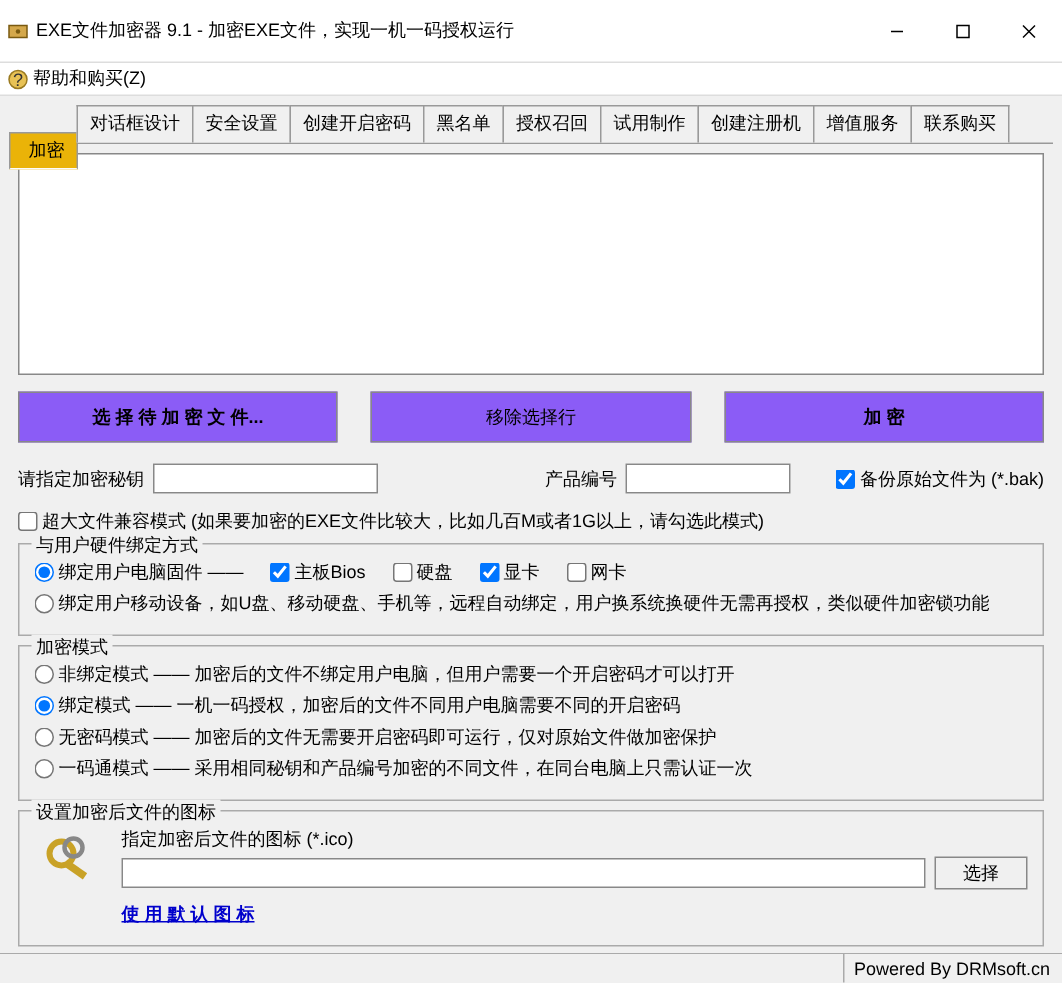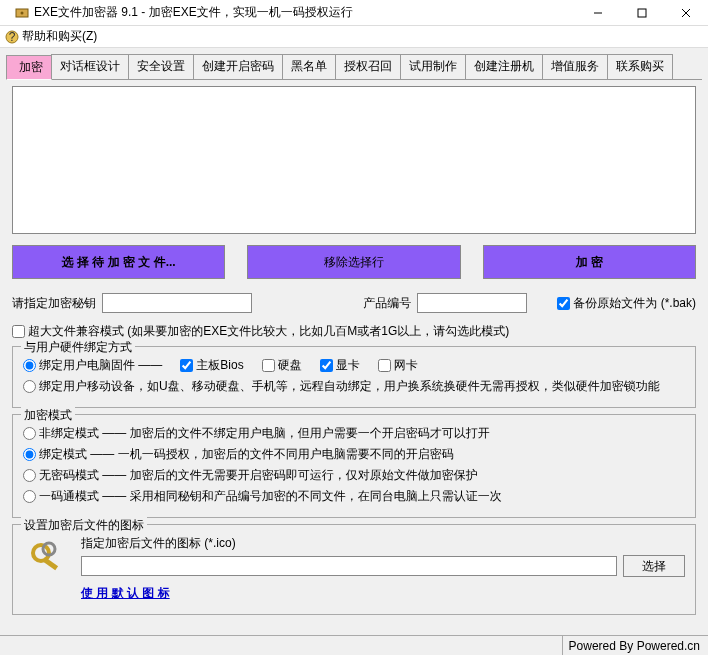--- a/index.html
+++ b/index.html
@@ -1,27 +1,27 @@
 <!DOCTYPE html>
 <html><head>
 <meta charset="utf-8">
 <style>
 * { box-sizing: border-box; margin: 0; padding: 0; font-family: "Microsoft YaHei", SimSun, sans-serif; font-size: 12px; }
 body { background: #f0f0f0; width: 708px; height: 655px; overflow: hidden; }
-.titlebar { height: 26px; background: #fff; border-bottom: 1px solid #ddd; display: flex; align-items: center; padding-left: 14px; }
+.titlebar { height: 42px; background: #fff; border-bottom: 1px solid #ddd; display: flex; align-items: center; padding-left: 4px; }
 .titlebar .icon { width: 16px; height: 16px; margin-right: 4px; }
 .titlebar .title { flex: 1; }
 .winbtns { display: flex; height: 100%; }
 .winbtn { width: 44px; display: flex; align-items: center; justify-content: center; cursor: default; }
 .menubar { height: 22px; background: #fff; display: flex; align-items: center; padding-left: 4px; border-bottom: 1px solid #ddd; }
 .menubar .micon { width: 16px; height: 16px; margin-right: 2px; }
 .content { background: #f0f0f0; padding: 4px 6px 0 6px; }
 .tabs { display: flex; border-bottom: 1px solid #999; margin-top: 2px; }
 .tab { padding: 3px 8px; border: 1px solid #999; border-bottom: none; background: #f0f0f0; margin-right: -1px; position: relative; cursor: default; }
-.tab.active { background: #f9a8d4; top: 1px; border-bottom: 1px solid #fcfcfc; padding-left: 12px; }
+.tab.active { background: #eab308; top: 18px; border-bottom: 1px solid #fcfcfc; padding-left: 12px; }
 .panel { background: #f0f0f0; padding: 6px; }
 .textarea { width: 100%; height: 148px; background: #fff; border: 1px solid #888; resize: none; }
 .btnrow { display: flex; gap: 22px; margin-top: 8px; }
 .bigbtn { flex: 1; height: 34px; background: #8b5cf6; border: 1px solid #888; display: flex; align-items: center; justify-content: center; cursor: default; }
 .row { display: flex; align-items: center; margin-top: 14px; gap: 6px; }
 .txtinput { border: 1px solid #888; background: #fff; height: 20px; padding: 0 2px; }
 .group { border: 1px solid #aaa; margin-top: 6px; padding: 6px 10px 8px 10px; position: relative; }
 .group > legend, .group > .legend { position: absolute; top: -8px; left: 8px; background: #f0f0f0; padding: 0 3px; }
 .radioline, .checkline { display: flex; align-items: center; gap: 4px; margin: 4px 0; }
 .inline { display: inline-flex; align-items: center; gap: 3px; margin-right: 14px; }
@@ -196,14 +196,14 @@
             <span class="linklike">使 用 默 认 图 标</span>
           </div>
         </div>
       </div>
     </div>
 
   </div>
 </div>
 
 <div class="statusbar">
-  <span>Powered By Powered.cn</span>
+  <span>Powered By DRMsoft.cn</span>
 </div>
 
 </body></html>

